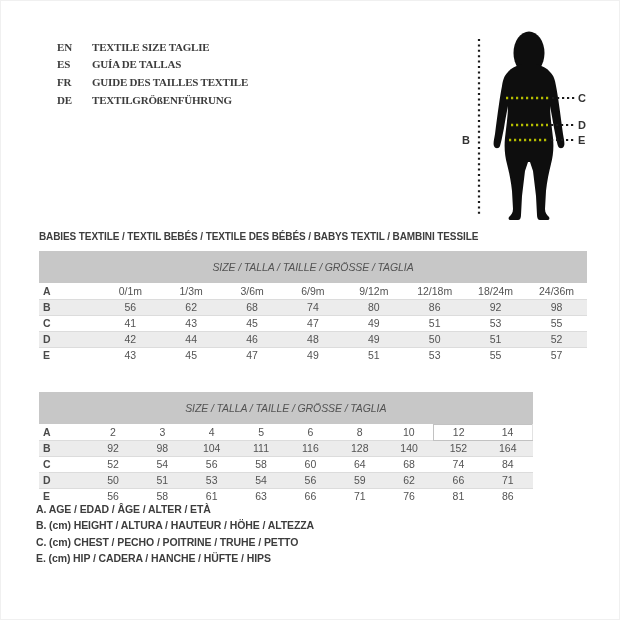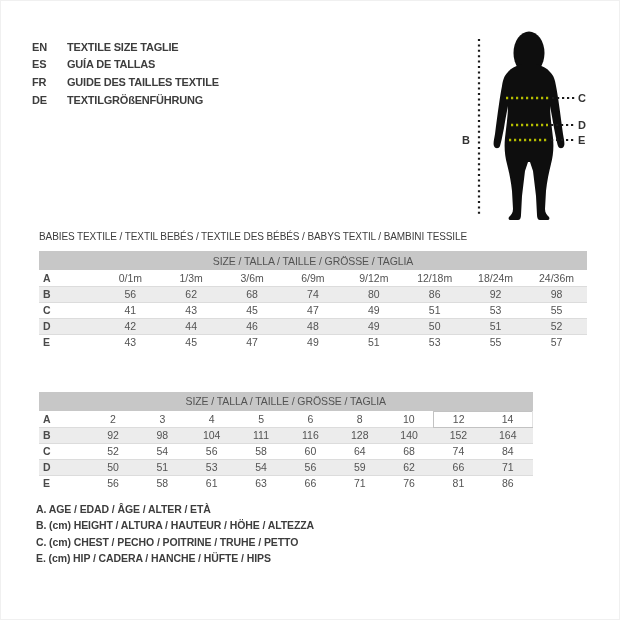--- a/index.html
+++ b/index.html
@@ -1,39 +1,39 @@
 <!DOCTYPE html>
 <html><head>
 <meta charset="utf-8">
 <style>
   html,body{margin:0;padding:0;background:#fff;}
   body{font-family:"Liberation Sans", sans-serif; -webkit-font-smoothing:antialiased;}
   .page{position:relative;width:620px;height:620px;background:#ffffff;overflow:hidden;border:1px solid #f0f0f0;box-sizing:border-box;}
 
   
-  .lang-list{position:absolute;left:31px;top:37px;}
+  .lang-list{position:absolute;left:56px;top:37px;font-family:Liberation Serif, serif;}
   .lang-row{display:flex;height:17.6px;align-items:center;}
   .lang-row .code{width:35px;font-size:11px;font-weight:700;color:#3d3d3d;letter-spacing:-0.2px;}
   .lang-row .label{font-size:11px;font-weight:700;color:#3d3d3d;letter-spacing:-0.2px;white-space:nowrap;}
 
   
   .figure{position:absolute;left:455px;top:15px;width:160px;height:210px;}
 
   
-  .sec-title{position:absolute;font-size:10px;font-weight:400;color:#3d3d3d;letter-spacing:-0.1px;white-space:nowrap;}
+  .sec-title{position:absolute;font-size:10px;font-weight:700;color:#3d3d3d;letter-spacing:-0.1px;white-space:nowrap;}
   #babies-title{left:38px;top:230px;}
   #children-title{left:38px;top:371px;}
 
   
   table.size-table{position:absolute;border-collapse:collapse;table-layout:fixed;}
   #babies-table{left:38px;top:250px;width:548px;}
   #children-table{left:38px;top:391px;width:494px;}
   table.size-table th:first-child{width:34px;}
   table.size-table tr{height:16px;}
-  table.size-table tr.band{height:19px;}
+  table.size-table tr.band{height:32px;font-style:italic;}
   tr.band td{background:#c7c7c7;font-size:10.5px;font-weight:700;color:#454545;text-align:left;padding-left:4px;letter-spacing:-0.1px;}
   table.size-table th{font-size:10.5px;font-weight:700;color:#4a4a4a;text-align:left;padding-left:4px;}
   table.size-table td{font-size:10.5px;font-weight:400;color:#535353;text-align:center;padding:0;}
   table.size-table tr.stripe{background:#ececec;border-top:1px solid #dcdcdc;border-bottom:1px solid #dcdcdc;}
   
   #children-table tr:nth-child(2) td:nth-child(9){border-left:1px solid #c2c2c2;border-top:1px solid #c2c2c2;border-bottom:1px solid #c2c2c2;background:#fff;}
   #children-table tr:nth-child(2) td:nth-child(10){border-top:1px solid #c2c2c2;border-bottom:1px solid #c2c2c2;border-right:1px solid #e2e2e2;background:#fff;}
 
   
   .legend{position:absolute;left:35px;top:500px;}

